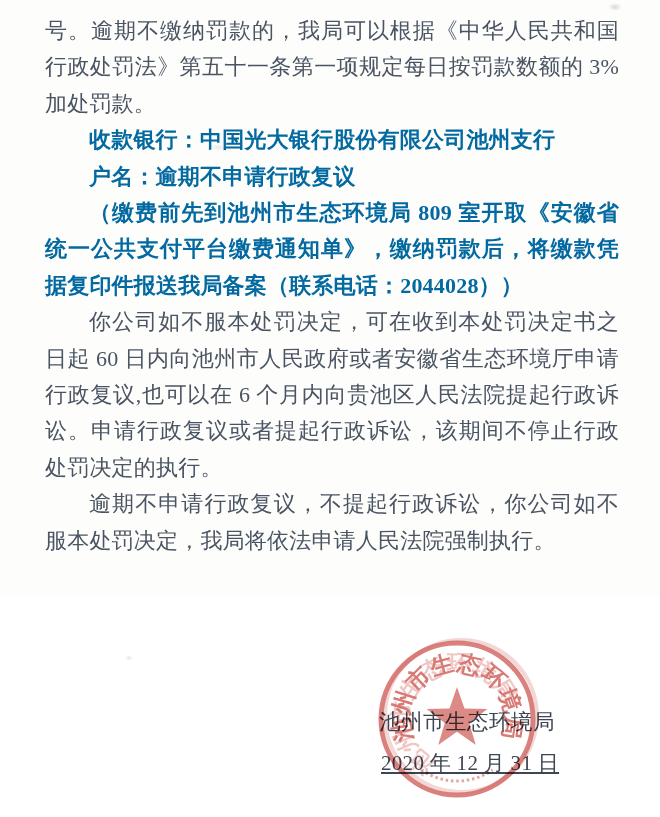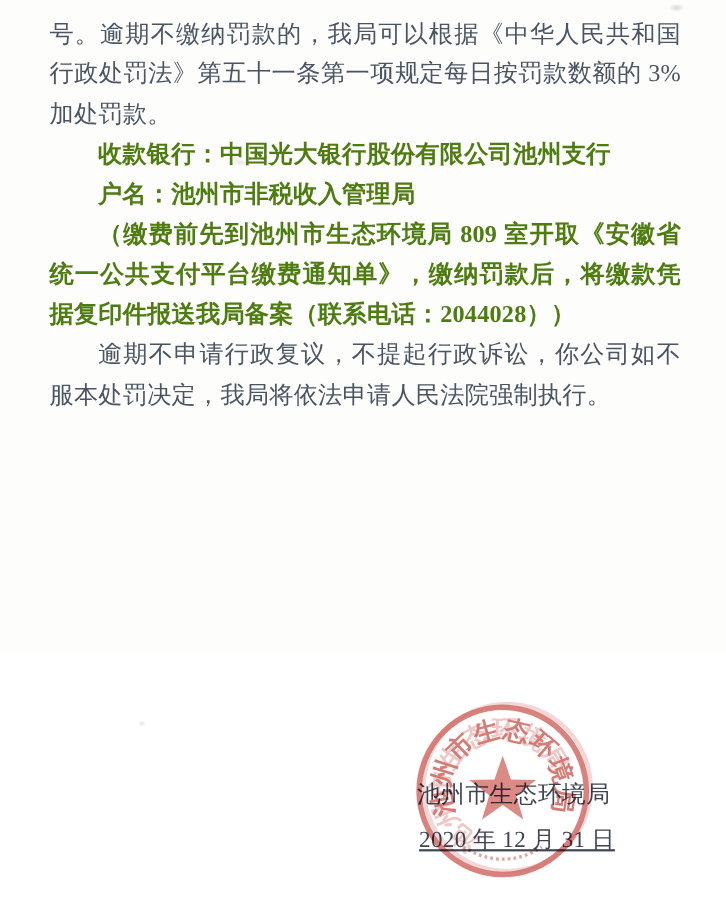--- a/index.html
+++ b/index.html
@@ -27,21 +27,21 @@
     font-size: 22px;
     line-height: 36.4px;
     text-align: justify;
     text-justify: inter-character;
   }
   .doc p {
     margin: 0;
     letter-spacing: 0.2px;
   }
   .doc p.indent { text-indent: 2em; }
-  .doc p.bold   { font-weight: bold; color: #4d7c0f; }
+  .doc p.bold   { font-weight: bold; color: #0369a1; }
   
   .sig-agency {
     position: absolute;
     left: 379px;
     top: 707px;
     font-size: 21.5px;
     letter-spacing: 0.5px;
     color: #3e4654;
     white-space: nowrap;
   }
@@ -112,22 +112,23 @@
   }
 </style>
 </head>
 <body>
 
 <div class="page">
 
   <div class="doc">
     <p class="line">号。逾期不缴纳罚款的，我局可以根据《中华人民共和国行政处罚法》第五十一条第一项规定每日按罚款数额的 3%加处罚款。</p>
     <p class="line indent bold">收款银行：中国光大银行股份有限公司池州支行</p>
-    <p class="line indent bold">户名：池州市非税收入管理局</p>
+    <p class="line indent bold">户名：逾期不申请行政复议</p>
     <p class="line indent bold">（缴费前先到池州市生态环境局 809 室开取《安徽省统一公共支付平台缴费通知单》，缴纳罚款后，将缴款凭据复印件报送我局备案（联系电话：2044028））</p>
+    <p class="line indent">你公司如不服本处罚决定，可在收到本处罚决定书之日起 60 日内向池州市人民政府或者安徽省生态环境厅申请行政复议,也可以在 6 个月内向贵池区人民法院提起行政诉讼。申请行政复议或者提起行政诉讼，该期间不停止行政处罚决定的执行。</p>
     <p class="line indent">逾期不申请行政复议，不提起行政诉讼，你公司如不服本处罚决定，我局将依法申请人民法院强制执行。</p>
   </div>
 
   <div class="sig-agency">池州市生态环境局</div>
 
   <div class="sig-date">2020 年 12 月 31 日</div>
 
   <svg class="seal" viewBox="0 0 170 170" xmlns="http://www.w3.org/2000/svg">
     <path id="sealArc" d="M 41.5 105.3 A 48 48 0 1 1 128.5 105.3" fill="none"></path>
     <circle class="seal-ring-ghost" cx="89" cy="82" r="76"></circle>

